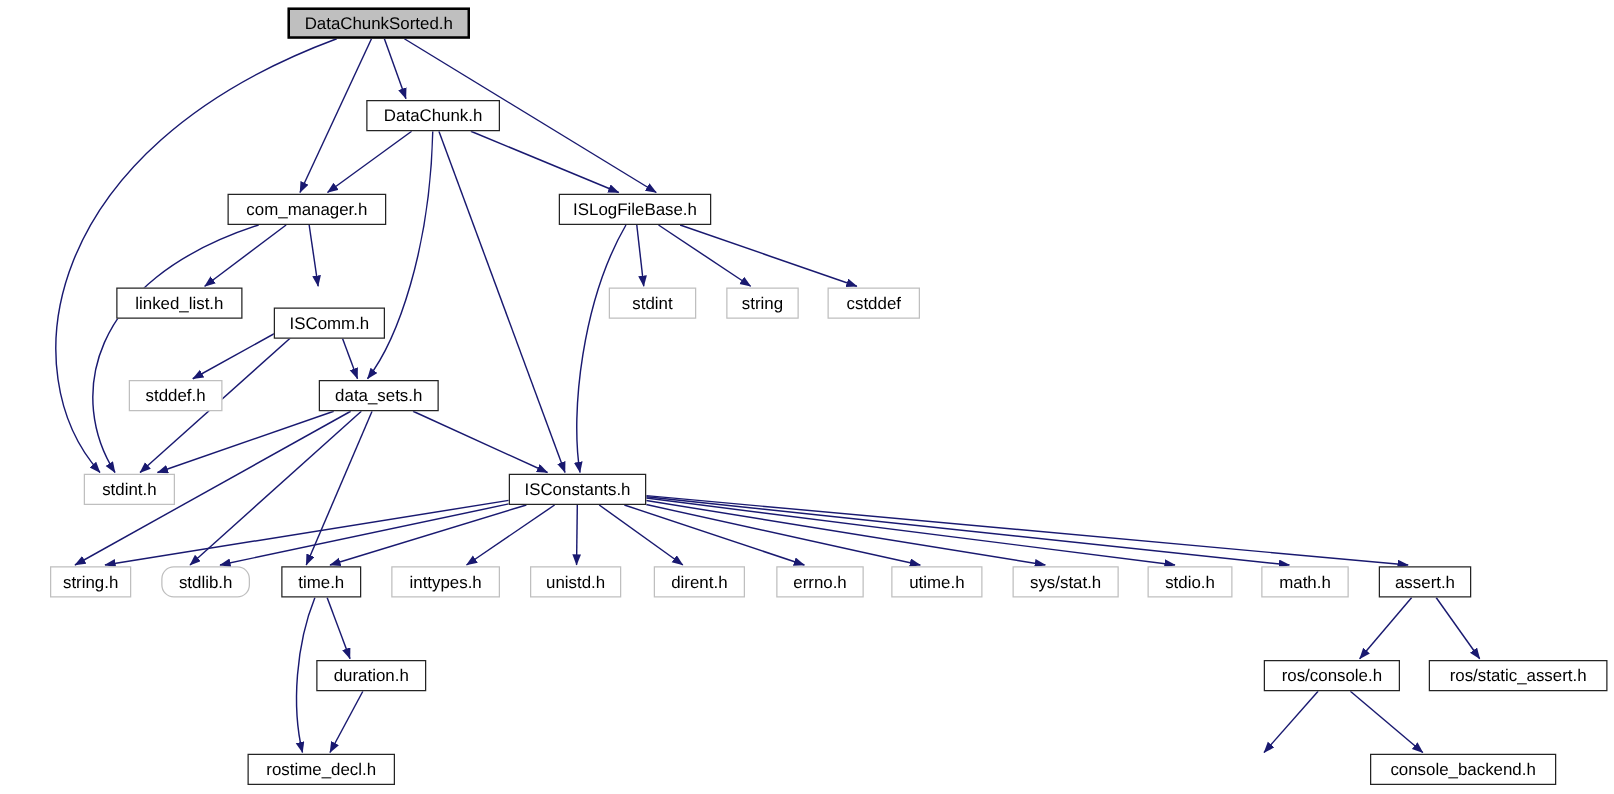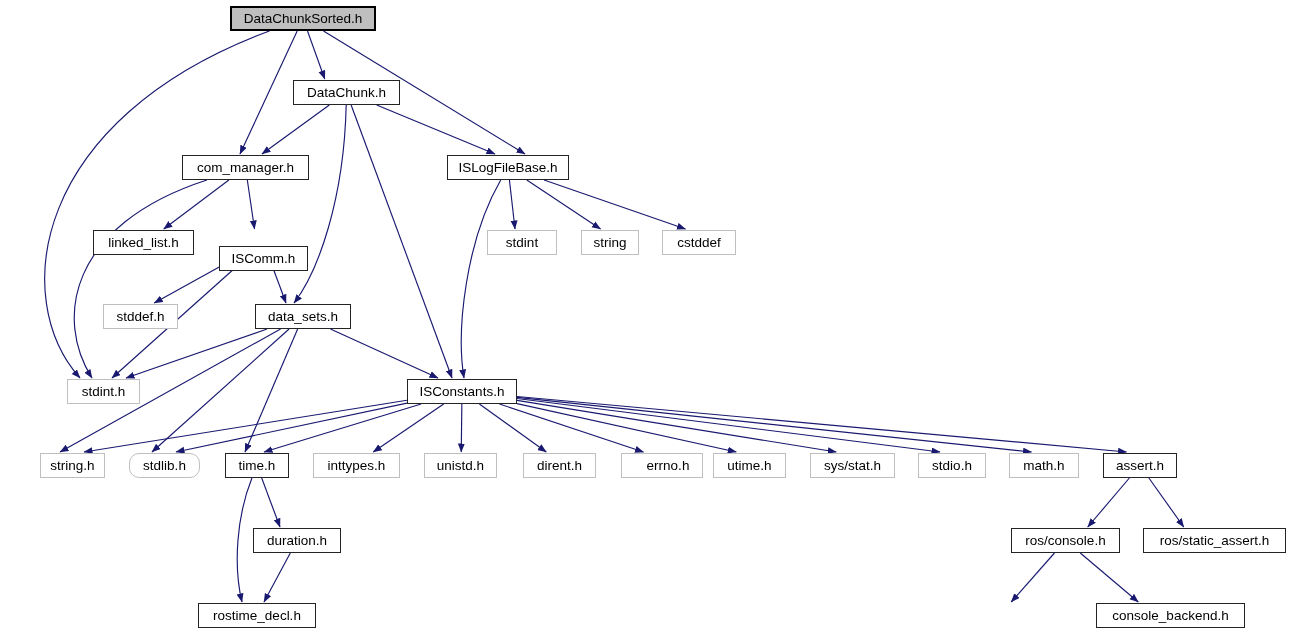--- a/index.html
+++ b/index.html
@@ -84,21 +84,21 @@
   <div class="node external" style="left:103px;top:304px;width:73px;">stddef.h</div>
   <div class="node" style="left:255px;top:304px;width:94px;">data_sets.h</div>
   <div class="node external" style="left:67px;top:379px;width:71px;">stdint.h</div>
   <div class="node" style="left:407px;top:379px;width:108px;">ISConstants.h</div>
   <div class="node external" style="left:40px;top:453px;width:63px;">string.h</div>
   <div class="node external" style="left:129px;top:453px;width:69px;border-radius:10px;">stdlib.h</div>
   <div class="node" style="left:225px;top:453px;width:62px;">time.h</div>
   <div class="node external" style="left:313px;top:453px;width:85px;">inttypes.h</div>
   <div class="node external" style="left:424px;top:453px;width:71px;">unistd.h</div>
   <div class="node external" style="left:523px;top:453px;width:71px;">dirent.h</div>
-  <div class="node external" style="left:621px;top:453px;width:68px;padding-left:12px;">errno.h</div>
+  <div class="node external" style="left:621px;top:453px;width:68px;">errno.h</div>
   <div class="node external" style="left:713px;top:453px;width:71px;">utime.h</div>
   <div class="node external" style="left:810px;top:453px;width:83px;">sys/stat.h</div>
   <div class="node external" style="left:918px;top:453px;width:66px;">stdio.h</div>
   <div class="node external" style="left:1009px;top:453px;width:68px;">math.h</div>
   <div class="node" style="left:1103px;top:453px;width:72px;">assert.h</div>
   <div class="node" style="left:253px;top:528px;width:86px;">duration.h</div>
   <div class="node" style="left:1011px;top:528px;width:107px;">ros/console.h</div>
   <div class="node" style="left:1143px;top:528px;width:141px;">ros/static_assert.h</div>
   <div class="node" style="left:198px;top:603px;width:116px;">rostime_decl.h</div>
   <div class="node" style="left:1096px;top:603px;width:147px;">console_backend.h</div>

